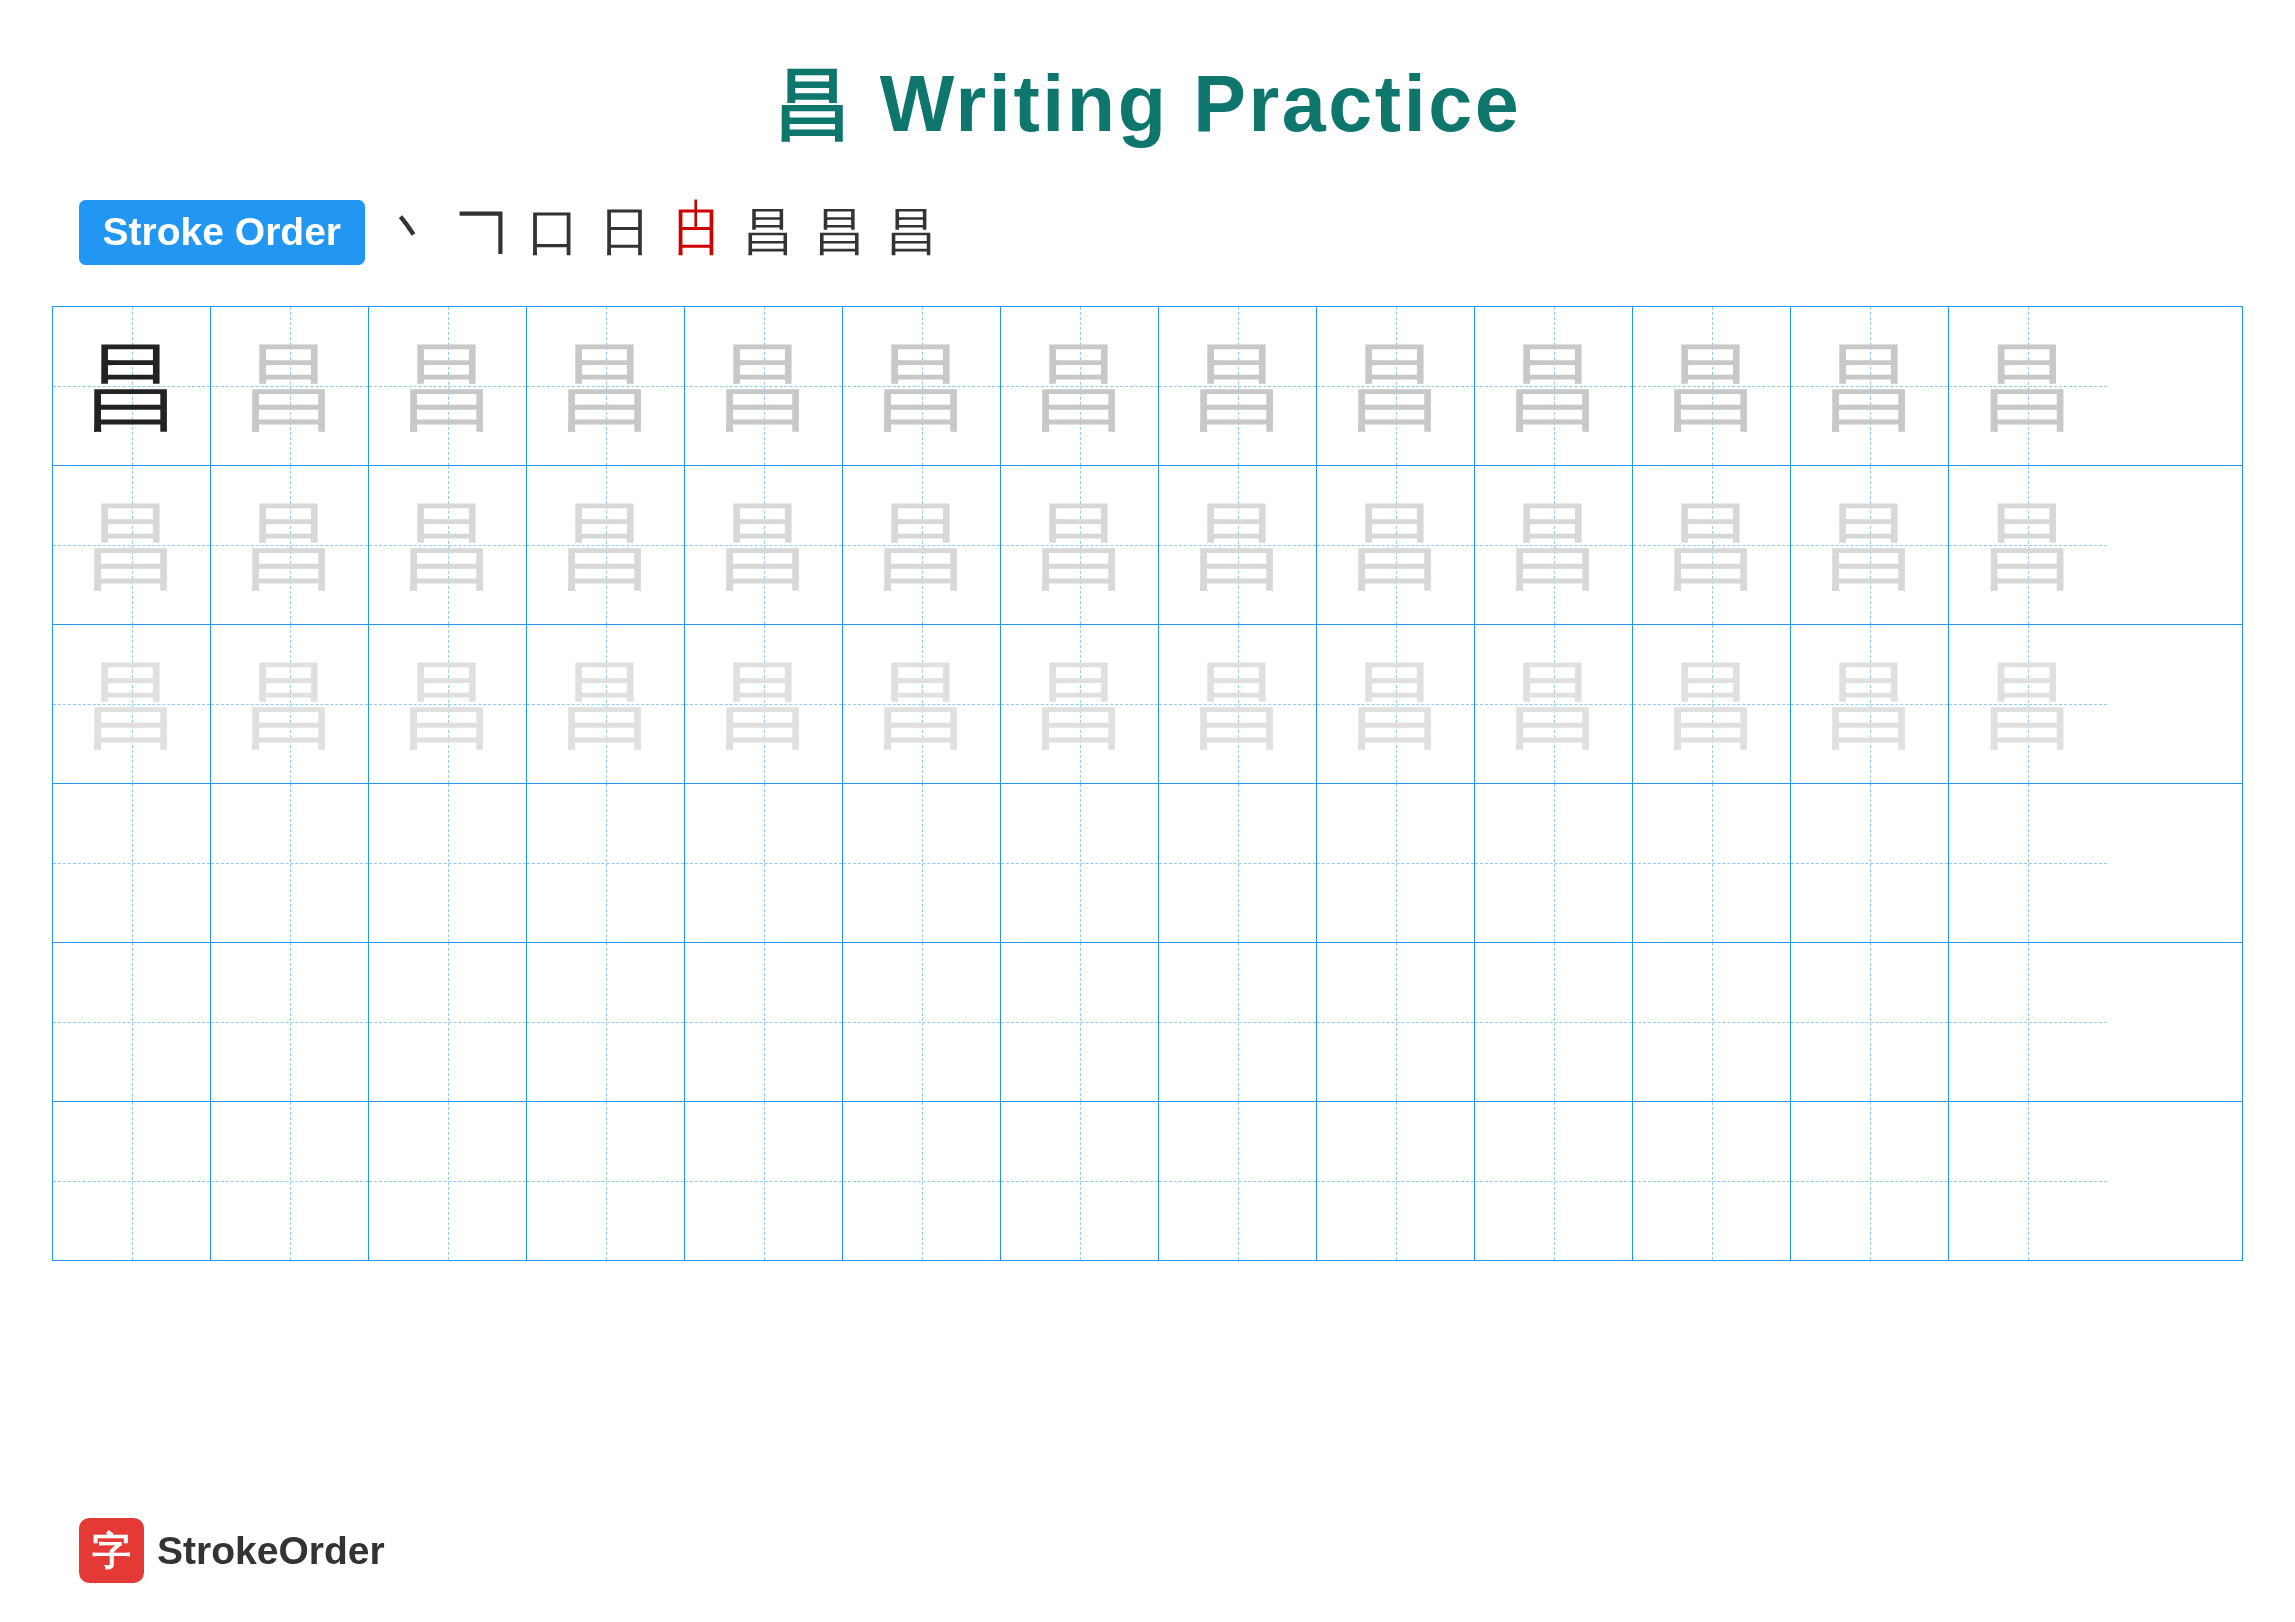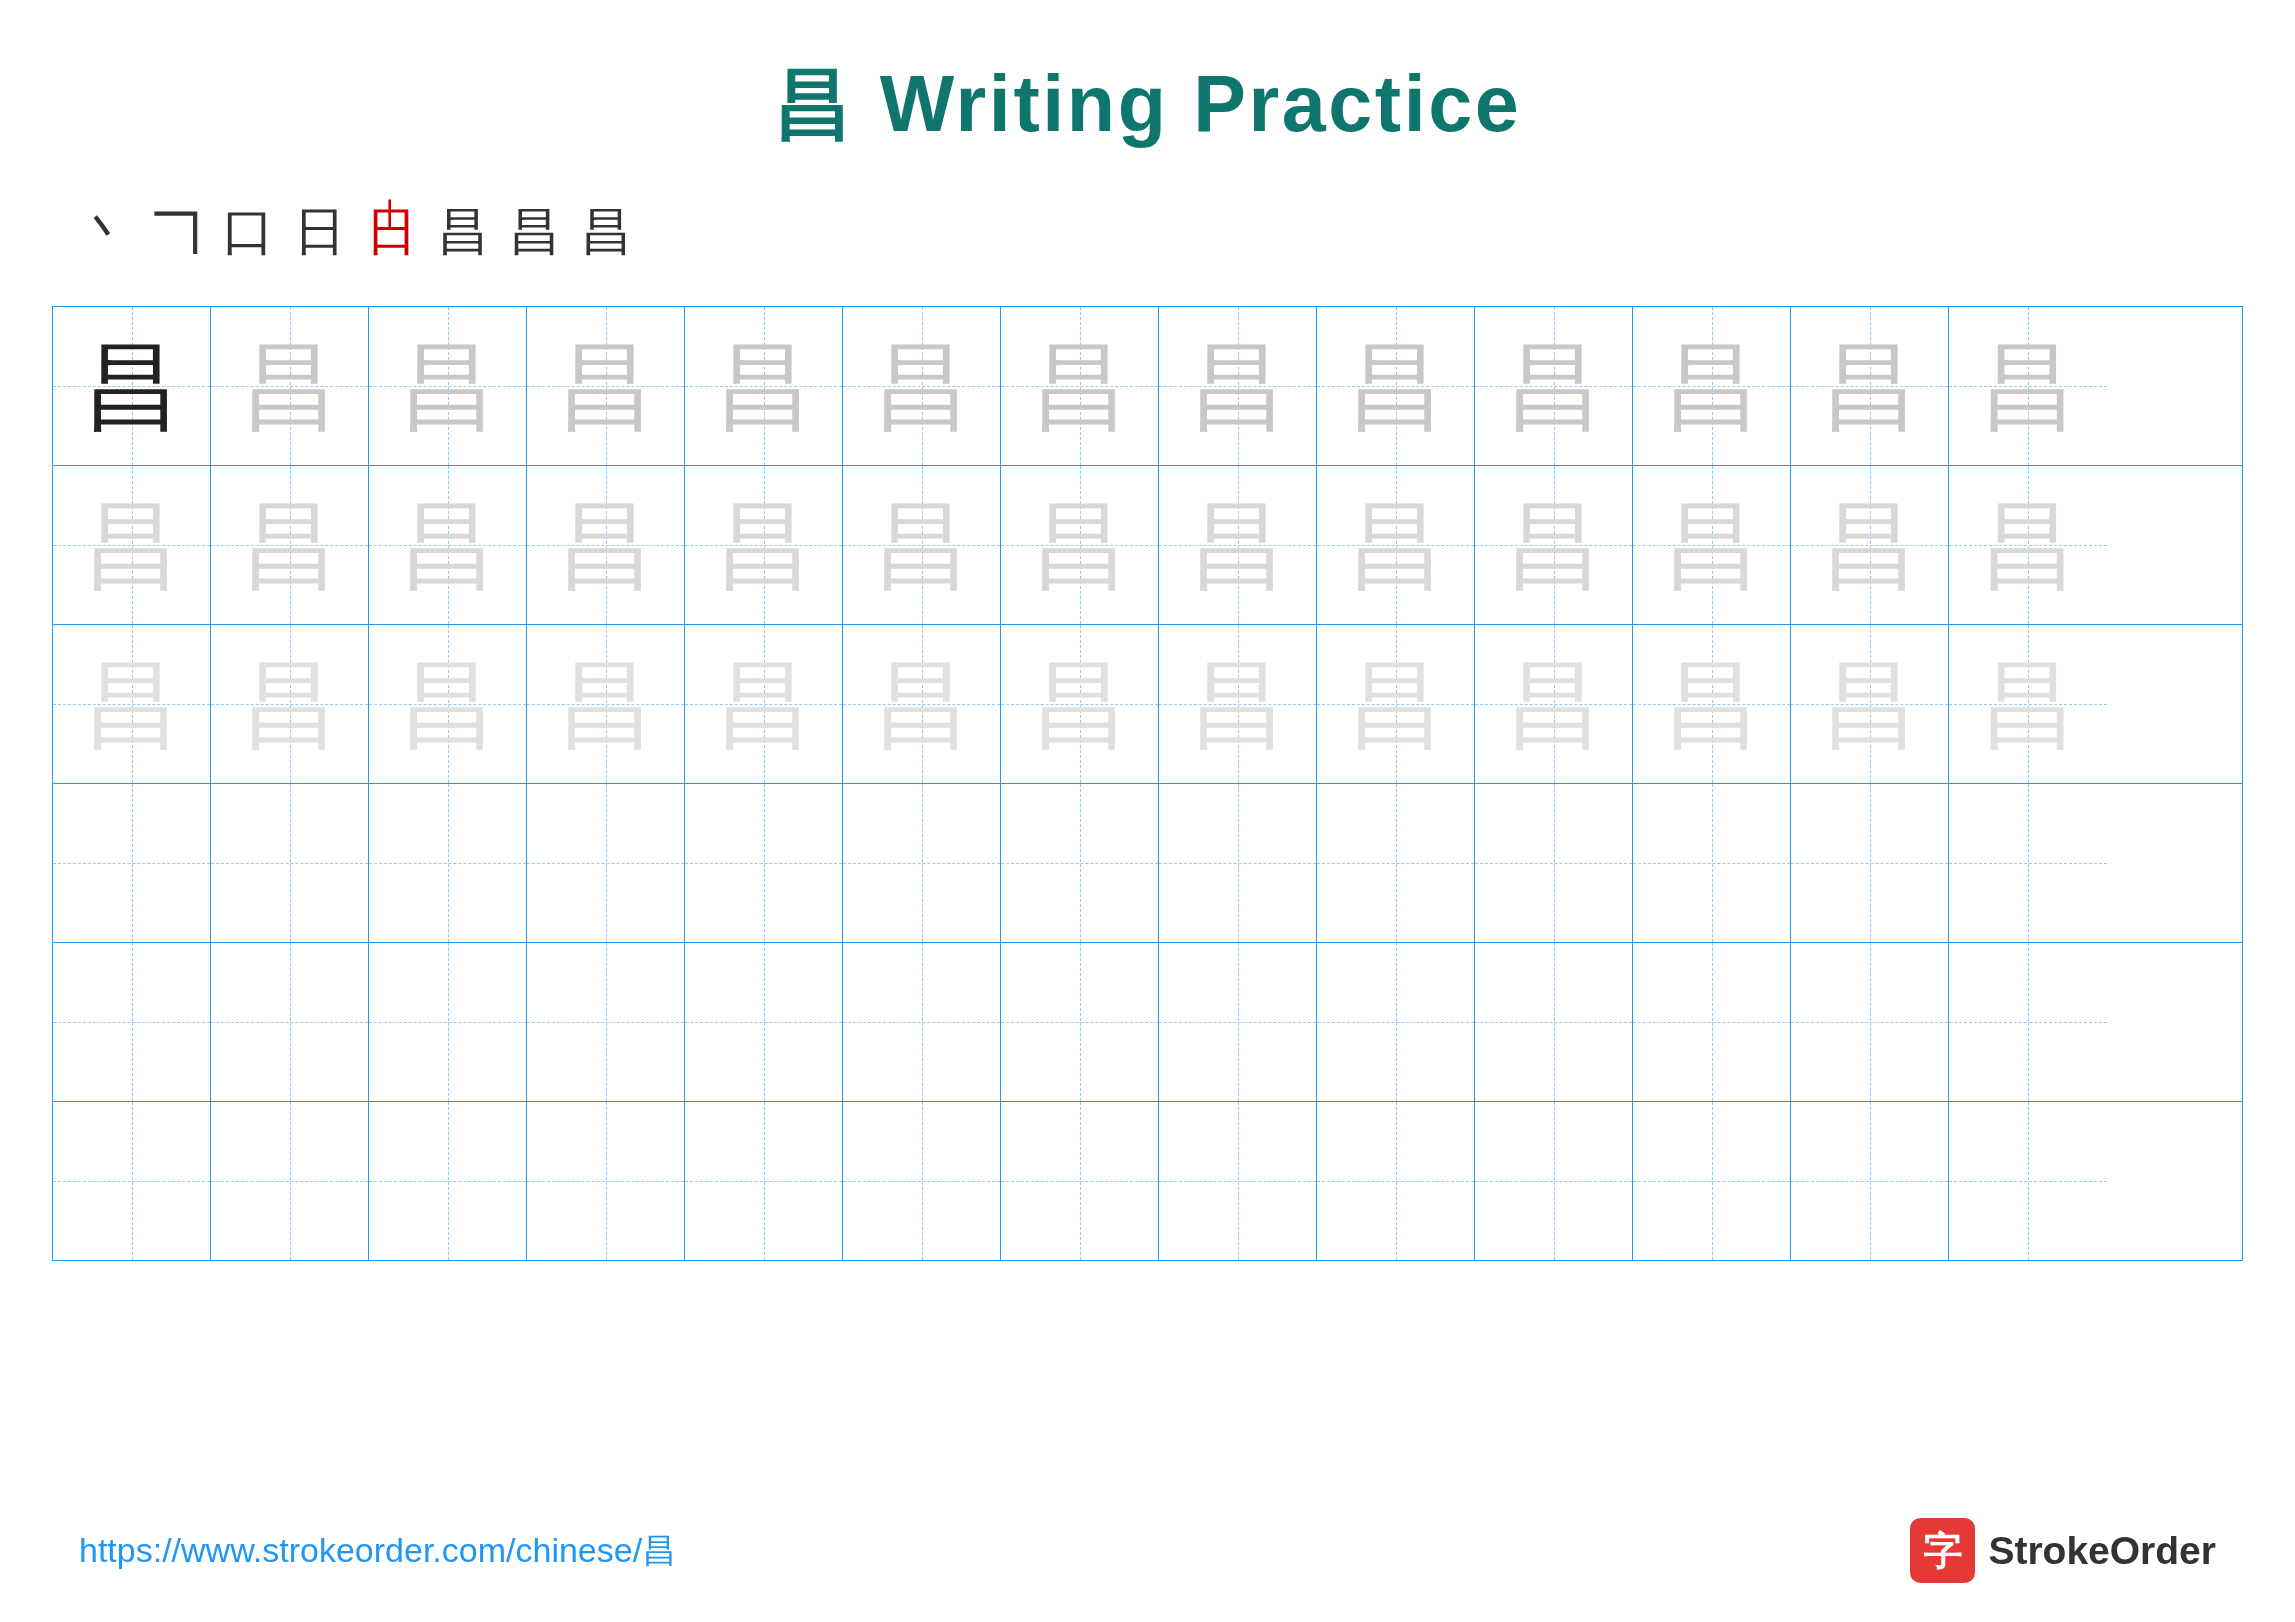--- a/index.html
+++ b/index.html
@@ -166,20 +166,21 @@
   </style>
 </head>
 <body>
 
 <div class="page-title">
   <span>昌</span>
   <span>Writing Practice</span>
 </div>
 
 <div class="stroke-order-section">
+  <div class="stroke-order-badge">Stroke Order</div>
   <div class="stroke-sequence">
     <span class="stroke-char">丶</span>
     <span class="stroke-char">𠃍</span>
     <span class="stroke-char">口</span>
     <span class="stroke-char">日</span>
     <span class="stroke-char red-mark">日
       <svg style="position:absolute;left:0;top:0;width:100%;height:100%;pointer-events:none;" viewBox="0 0 80 100">
         <line x1="38" y1="0" x2="38" y2="45" stroke="#cc0000" stroke-width="4"></line>
       </svg>
     </span>
@@ -360,19 +361,18 @@
     <div class="grid-cell"></div>
     <div class="grid-cell"></div>
     <div class="grid-cell"></div>
     <div class="grid-cell"></div>
     <div class="grid-cell"></div>
     <div class="grid-cell"></div>
   </div>
 </div>
 
 <div class="footer">
-  <a class="footer-url" href="#">https://www.strokeorder.com/chinese/昌</a>
   <div class="footer-logo">
     <div class="logo-icon">字</div>
     <span>StrokeOrder</span>
   </div>
 </div>
 
 
 </body></html>

